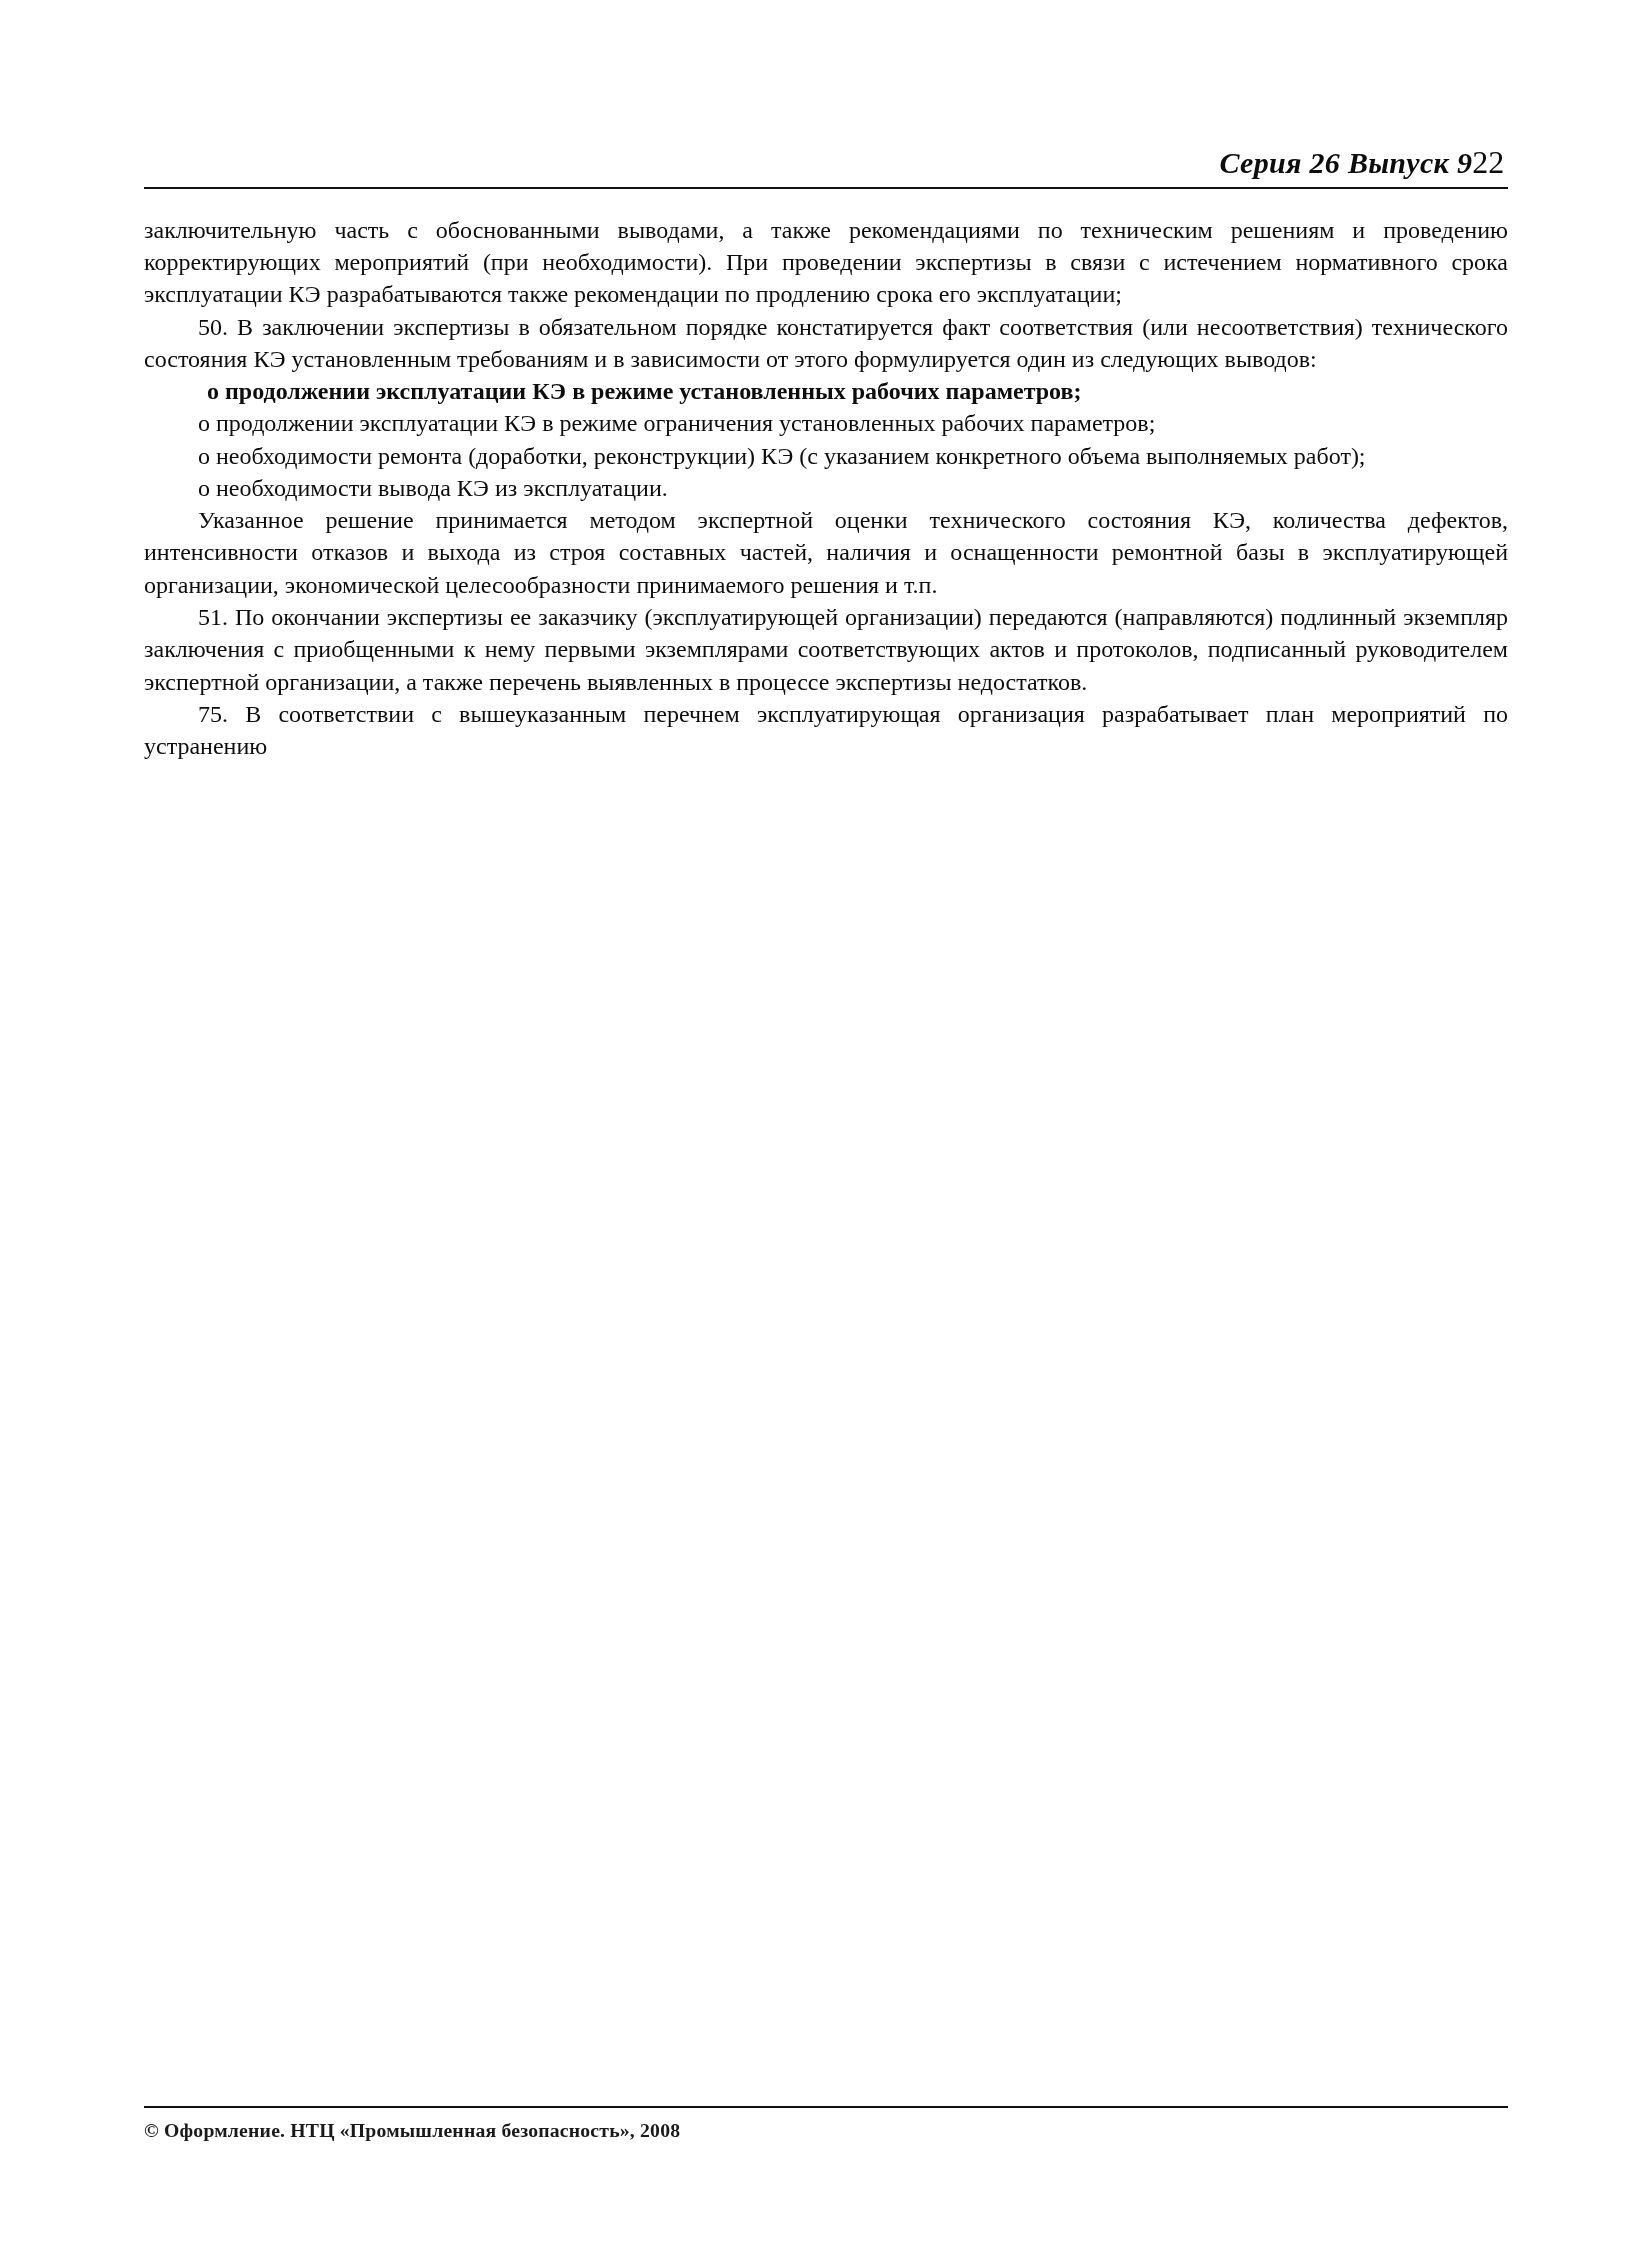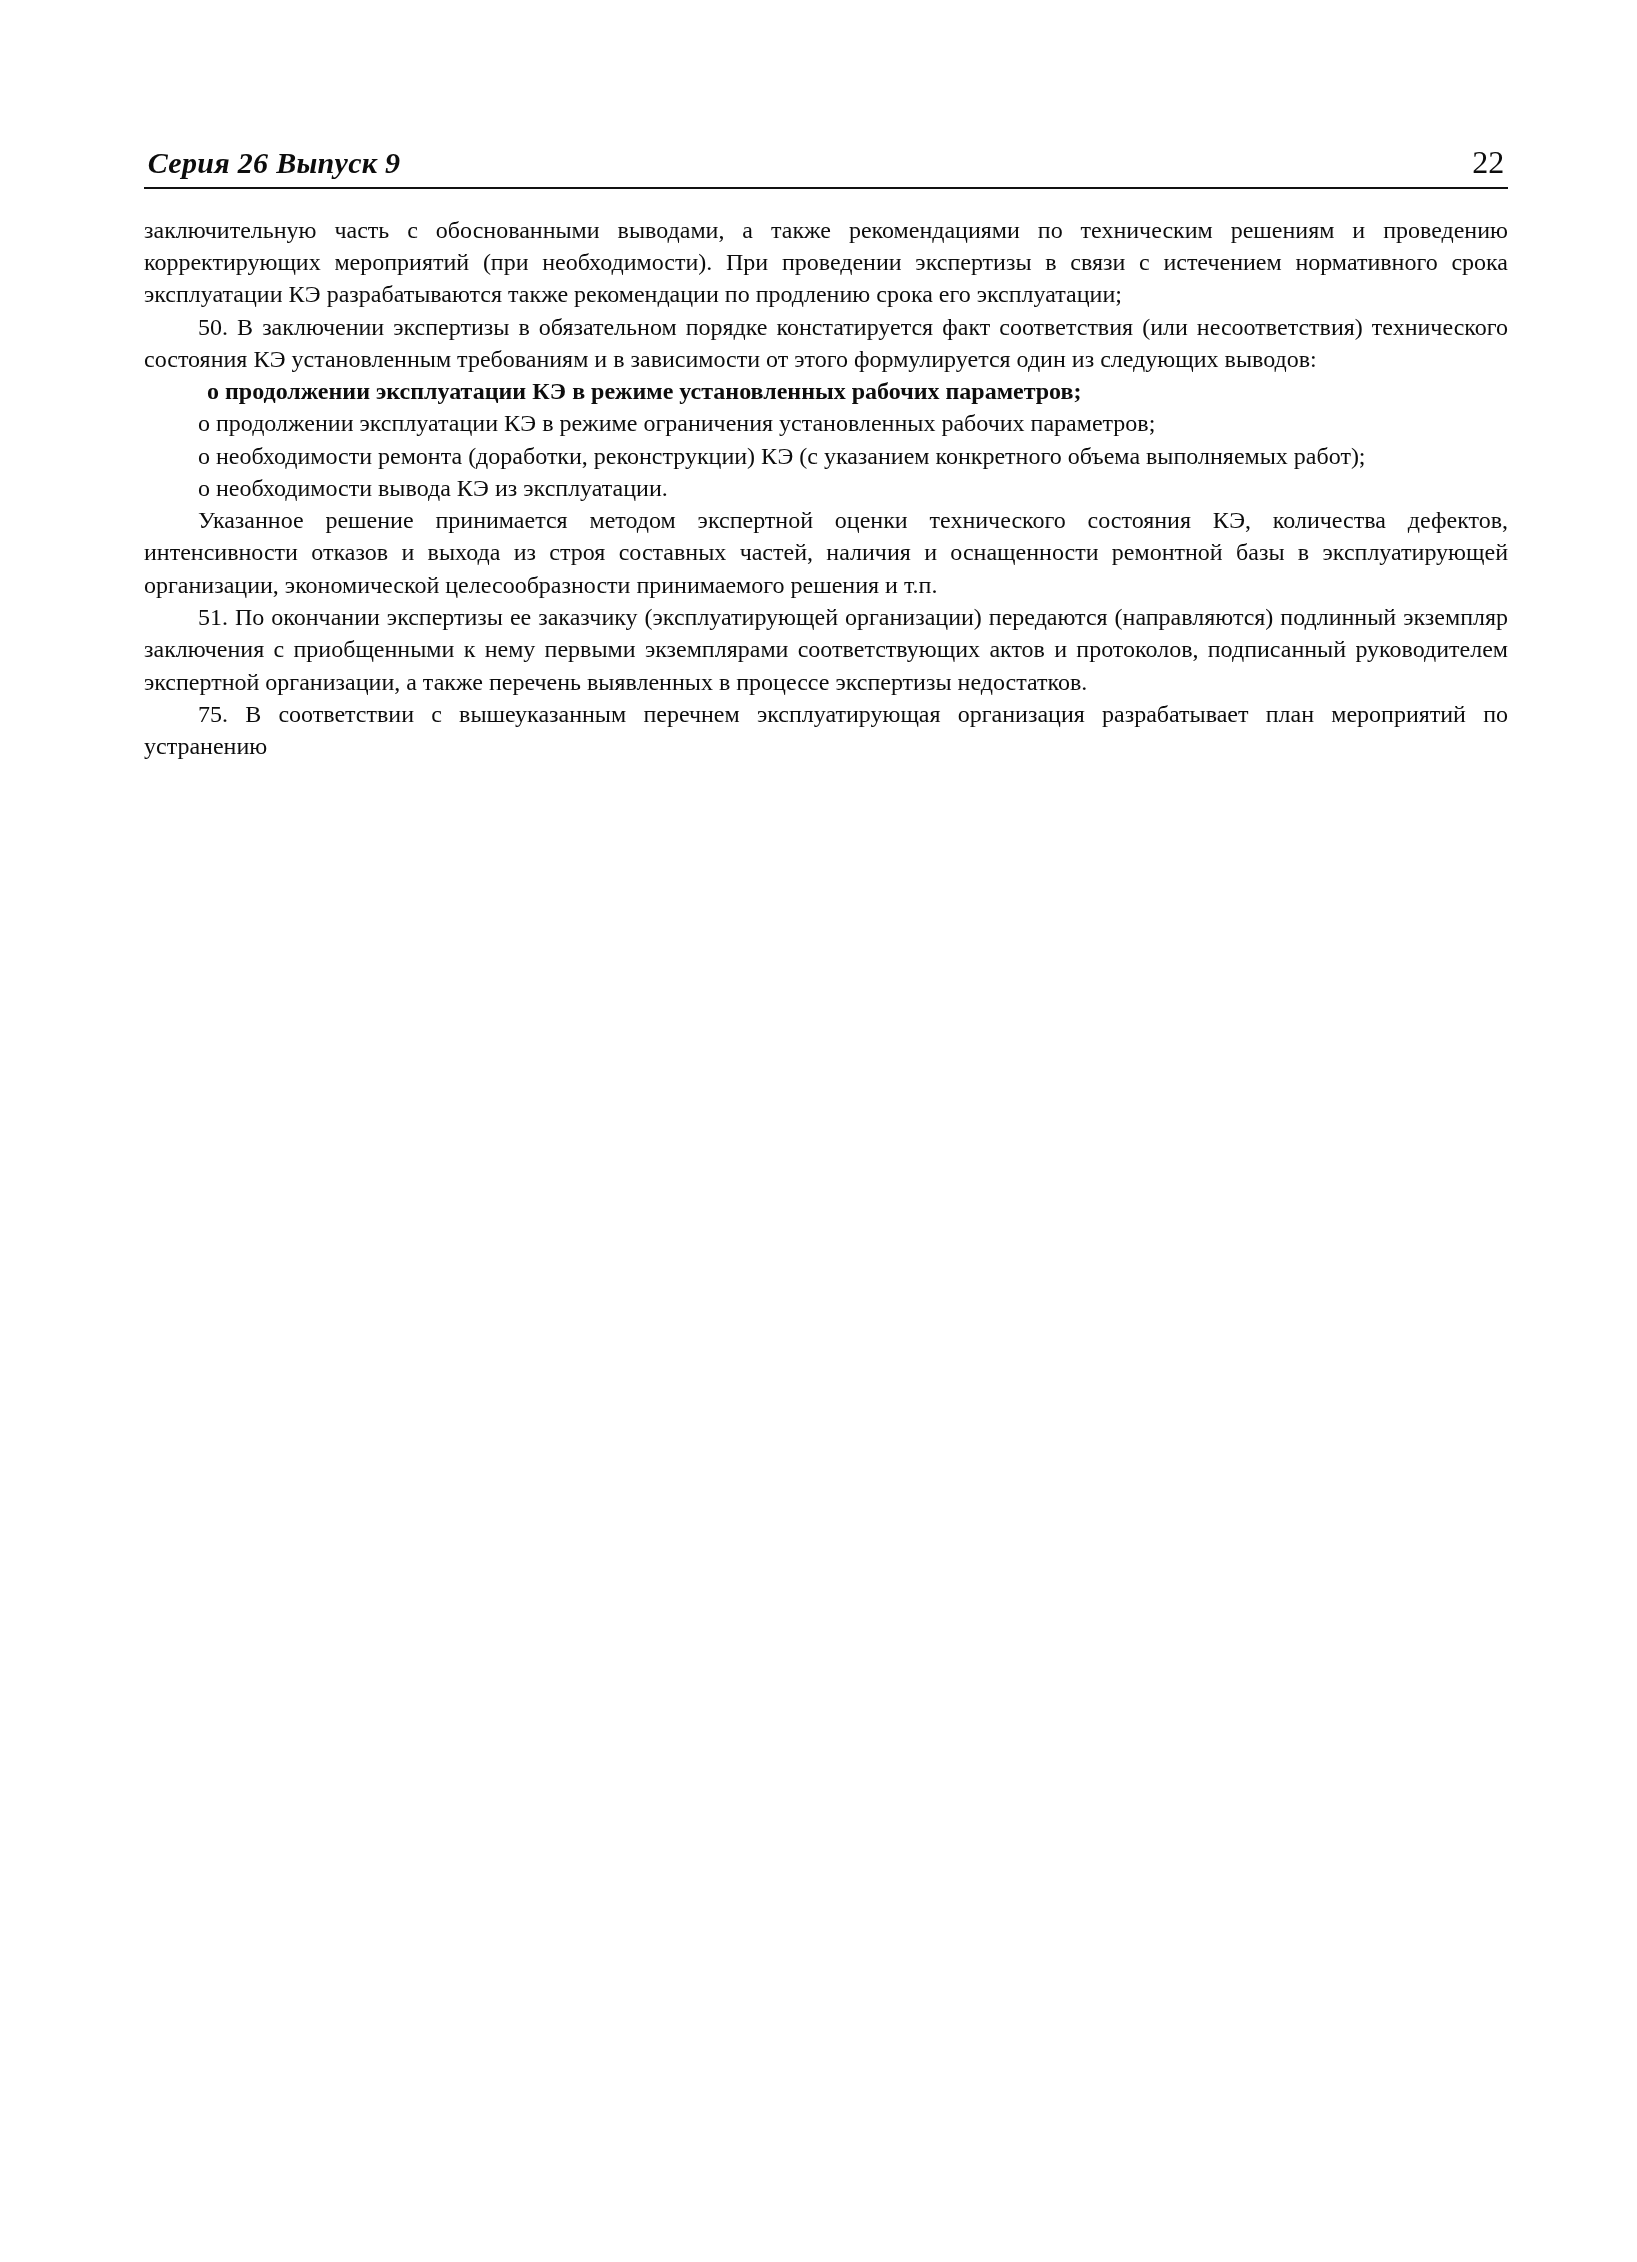--- a/index.html
+++ b/index.html
@@ -19,21 +19,21 @@
   }
   .content {
     position: absolute;
     left: 144px;
     top: 144px;
     width: 1364px;
   }
   .header-row {
     display: flex;
     align-items: baseline;
-    justify-content: space-between;
+    justify-content: flex-end;
     padding: 0 3.8px 5.8px 3.8px;
   }
   .header-left {
     font-style: italic;
     font-weight: bold;
     font-size: 30px;
     letter-spacing: 0.3px;
   }
   .header-right {
     font-size: 32px;
@@ -101,15 +101,19 @@
       <p>о продолжении эксплуатации КЭ в режиме ограничения установленных рабочих параметров;</p>
       <p>о необходимости ремонта (доработки, реконструкции) КЭ (с указанием конкретного объема выполняемых работ);</p>
       <p>о необходимости вывода КЭ из эксплуатации.</p>
       <p>Указанное решение принимается методом экспертной оценки технического состояния КЭ, количества дефектов, интенсивности отказов и выхода из строя составных частей, наличия и оснащенности ремонтной базы в эксплуатирующей организации, экономической целесообразности принимаемого решения и т.п.</p>
       <p>51. По окончании экспертизы ее заказчику (эксплуатирующей организации) передаются (направляются) подлинный экземпляр заключения с приобщенными к нему первыми экземплярами соответствующих актов и протоколов, подписанный руководителем экспертной организации, а также перечень выявленных в процессе экспертизы недостатков.</p>
       <p>75. В соответствии с вышеуказанным перечнем эксплуатирующая организация разрабатывает план мероприятий по устранению</p>
     </div>
 
   </div>
 
+  <div class="footer">
+    <div class="rule-bottom"></div>
+    <div class="footer-text">© Оформление. НТЦ «Промышленная безопасность», 2008</div>
+  </div>
 
 </div>
 
 
 </body></html>

